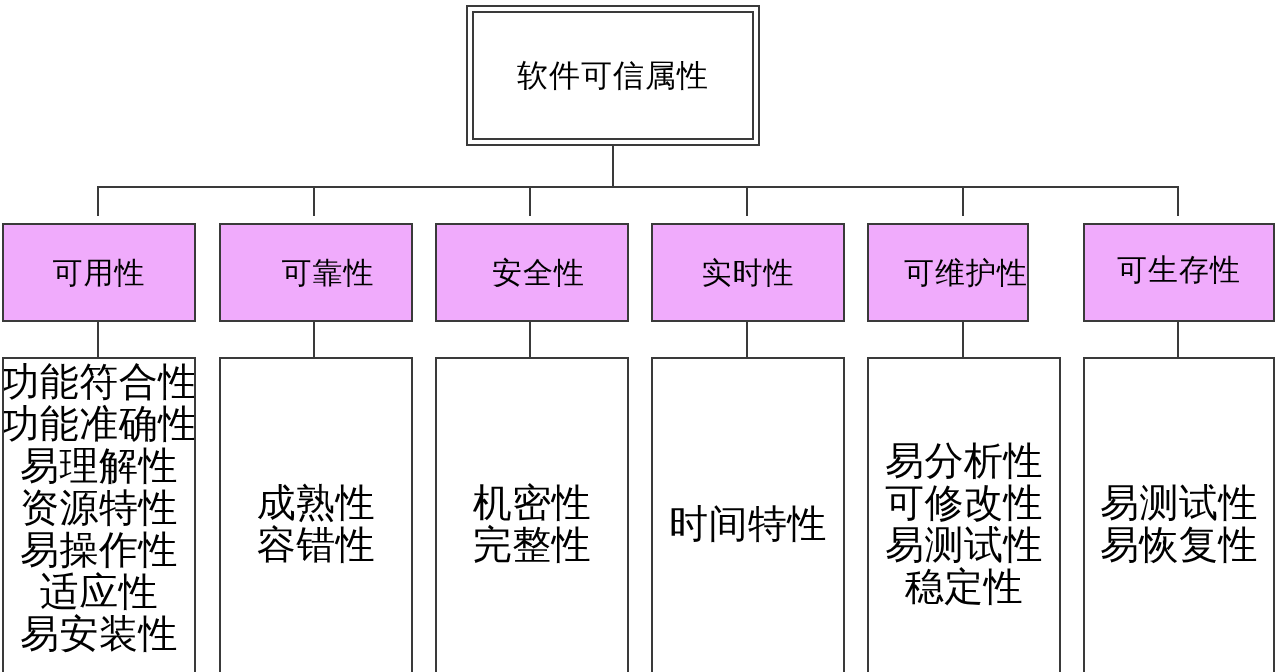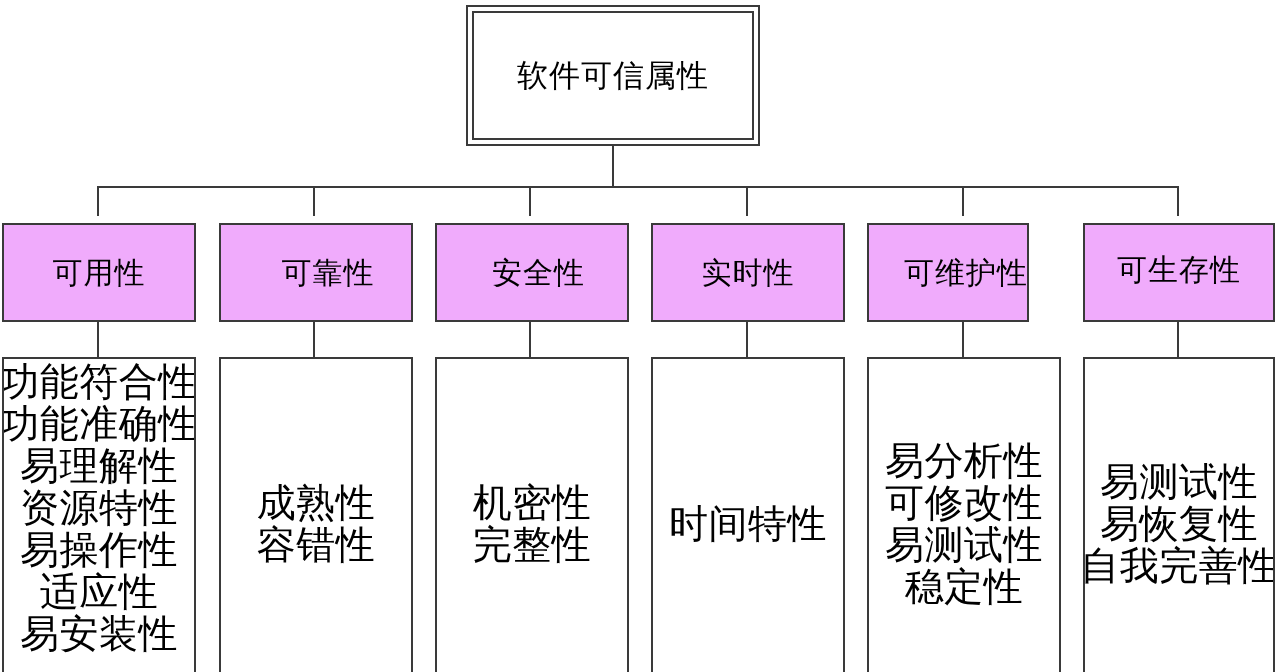--- a/index.html
+++ b/index.html
@@ -178,16 +178,15 @@
   <div class="leaf-box" style="left:867px; width:194px;">
     <span class="leaf-line">易分析性</span>
     <span class="leaf-line">可修改性</span>
     <span class="leaf-line">易测试性</span>
     <span class="leaf-line">稳定性</span>
   </div>
 
   <div class="leaf-box" style="left:1083px; width:192px;">
     <span class="leaf-line">易测试性</span>
     <span class="leaf-line">易恢复性</span>
-    <span class="leaf-line">自我完善性</span>
   </div>
 
 </div>
 
 </body></html>

